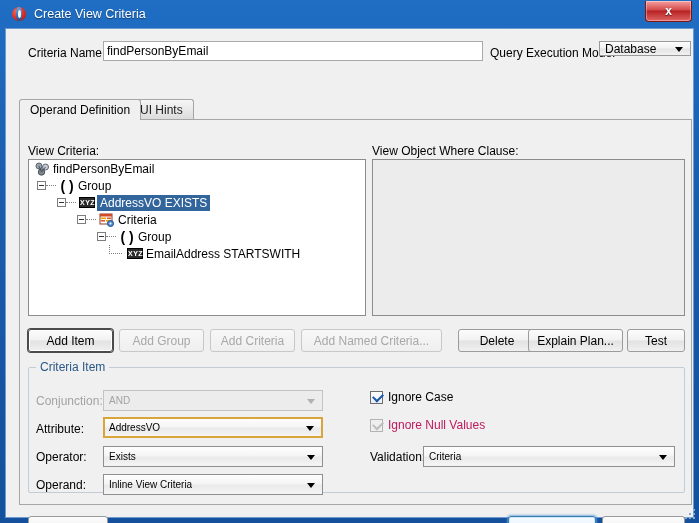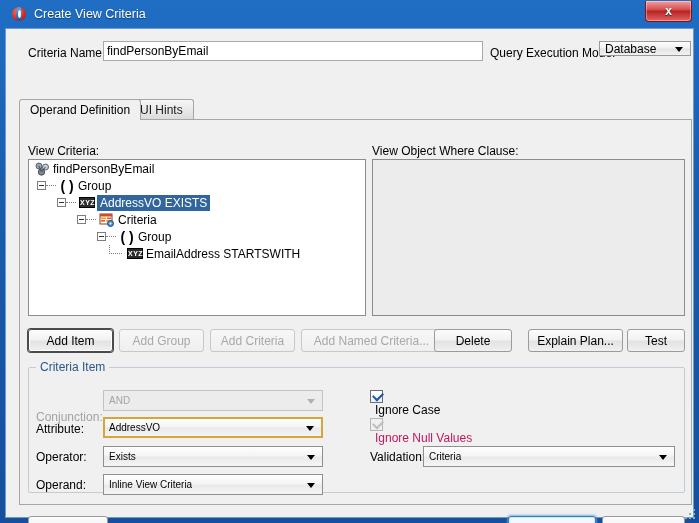--- a/index.html
+++ b/index.html
@@ -264,21 +264,21 @@
   }
   .btn.focused {
     box-shadow: inset 0 0 0 1px #ffffff, 0 0 0 1px #4b4b4b;
     border-color: #4b4b4b;
   }
 
   #btn-add-item   { left: 22px;  top: 300px; width: 85px; }
   #btn-add-group  { left: 113px; top: 300px; width: 85px; }
   #btn-add-criteria { left: 204px; top: 300px; width: 85px; }
   #btn-add-named  { left: 295px; top: 300px; width: 141px; }
-  #btn-delete     { left: 428px; top: 300px; width: 78px; text-align: right; }
+  #btn-delete     { left: 452px; top: 300px; width: 78px; text-align: right; }
   #btn-explain    { left: 522px; top: 300px; width: 95px; }
   #btn-test       { left: 621px; top: 300px; width: 58px; }
 
   
   #group-box {
     position: absolute; left: 22px; top: 338px;
     width: 657px; height: 126px;
     box-sizing: border-box;
     border: 1px solid #c2cbd6;
     border-radius: 2px;
@@ -309,30 +309,30 @@
     color: #a3a3a3;
     background: #ececec;
     border-color: #c3c3c3;
     cursor: default;
   }
   .combo.focus-gold {
     border: 2px solid #d9a43a;
     padding-left: 4px;
   }
 
-  #lbl-conjunction { left: 30px; top: 381px; }
+  #lbl-conjunction { left: 30px; top: 365px; }
   #cmb-conjunction { left: 97px; top: 361px; width: 220px; }
   #lbl-attribute   { left: 30px; top: 393px; }
   #cmb-attribute   { left: 97px; top: 388px; width: 220px; }
   #lbl-operator    { left: 30px; top: 421px; }
   #cmb-operator    { left: 97px; top: 417px; width: 220px; }
   #lbl-operand     { left: 30px; top: 449px; }
   #cmb-operand     { left: 97px; top: 445px; width: 220px; }
 
-  .chkrow { position: absolute; display: flex; align-items: flex-start; flex-direction: column; }
+  .chkrow { position: absolute; display: flex; align-items: flex-end; }
   .chkbox {
     width: 13px; height: 13px;
     box-sizing: border-box;
     border: 1px solid #6d6d6d;
     background: linear-gradient(180deg,#ffffff,#e8eef6);
     position: relative;
     flex: 0 0 auto;
   }
   .chkbox.dim { border-color: #b4b4b4; background: #efefef; }
   .chkbox .tick {

